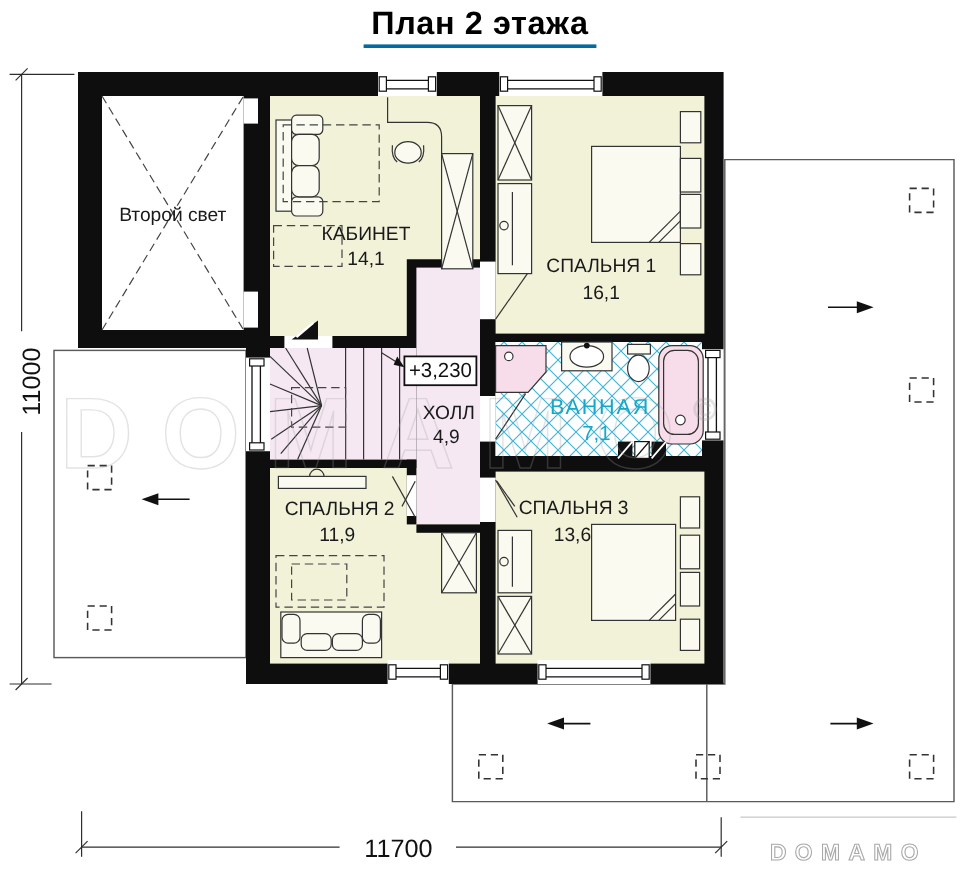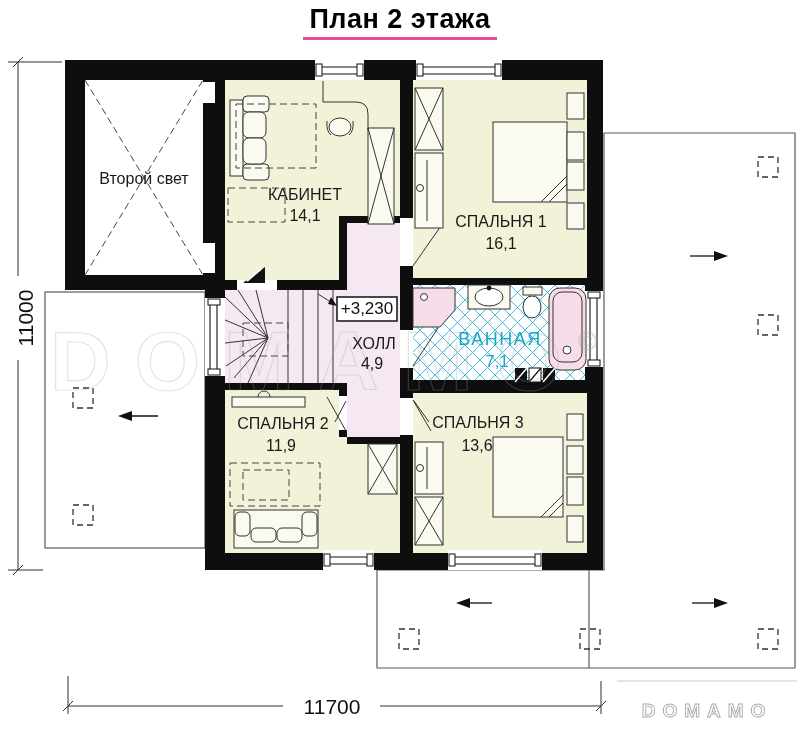--- a/index.html
+++ b/index.html
@@ -1,20 +1,20 @@
 <!DOCTYPE html>
 <html style="--wall: #0e0e0e; --cream: #f1f2d8; --pink: #f5e8f3; --fixture: #f7dce9; --tile: #3cb4d6; --bathtext: #16a8c6; --furn: #fafaf0; --terrace: #5a5a5a; --dim: #2e2e2e; --wm: #9e9e9e;"><head>
 <meta charset="utf-8">
 <style>
   html,body{margin:0;padding:0;background:#fff;width:800px;height:732px;
     font-family:"Liberation Sans",sans-serif;overflow:hidden;}
   #stage{position:relative;width:800px;height:732px;background:#fff;}
   #title-wrap{position:absolute;top:4px;left:0;width:100%;text-align:center;z-index:5;}
   #title-wrap span{display:inline-block;font-size:27px;font-weight:bold;color:#000;
-    border-bottom:3px solid #ec4899;padding:0 6px 2px 6px;letter-spacing:.5px;}
+    border-bottom:3px solid #0369a1;padding:0 6px 2px 6px;letter-spacing:.5px;}
   svg{position:absolute;top:0;left:0;}
   .terr{fill:#fff;stroke:var(--terrace);stroke-width:1.2;}
   .mk{fill:none;stroke:#333;stroke-width:1.3;stroke-dasharray:6 4;}
   .arw{stroke:#111;stroke-width:1.3;fill:none;}
   .arwh{fill:#111;stroke:none;}
   .wall{fill:var(--wall);}
   .cream{fill:var(--cream);}
   .pink{fill:var(--pink);}
   .white{fill:#fff;}
   .furn{fill:var(--furn);stroke:#333;stroke-width:1;}

